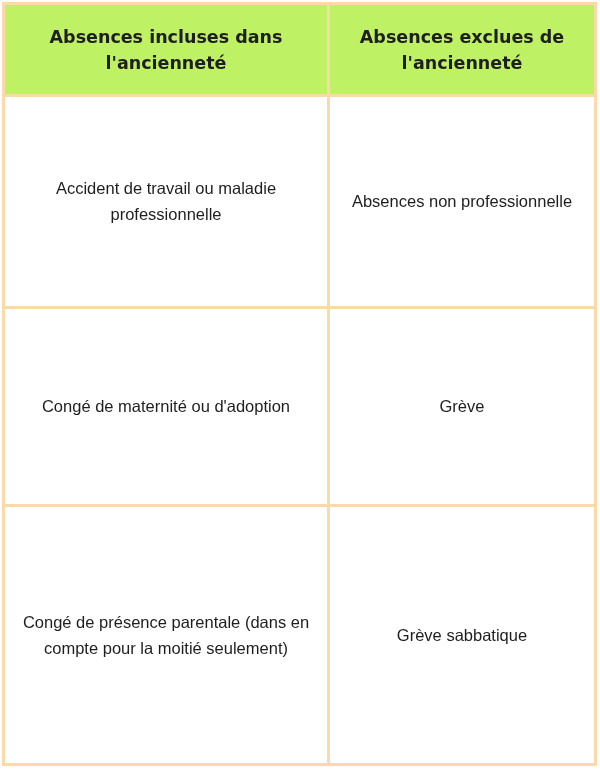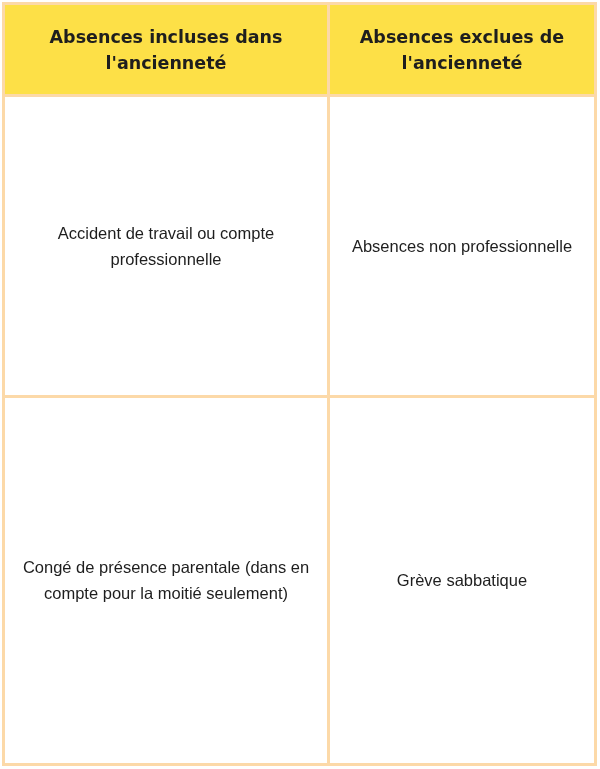--- a/index.html
+++ b/index.html
@@ -8,21 +8,21 @@
       position: absolute; left: 2px; top: 2px; width: 595px; height: 764px;
       border-collapse: collapse; table-layout: fixed;
     }
     .tbl th, .tbl td {
       border: 3px solid #fcd9a8;
       text-align: center; vertical-align: middle;
       padding: 0 14px;
       color: #1e1e1e;
     }
     .tbl th {
-      background: #fde047;
+      background: #bef264;
       font-family: "DejaVu Sans", sans-serif;
       font-weight: bold; font-size: 17.5px; line-height: 26px;
       height: 89px;
     }
     .tbl td {
       background: #ffffff;
       font-family: "Liberation Sans", sans-serif;
       font-size: 16.5px; line-height: 26px;
     }
     .c1 { width: 294px; }
@@ -32,21 +32,25 @@
 
 <table class="tbl">
   <thead>
     <tr>
       <th class="c1">Absences incluses dans l'ancienneté</th>
       <th>Absences exclues de l'ancienneté</th>
     </tr>
   </thead>
   <tbody>
     <tr style="height:94px">
-      <td>Accident de travail ou compte professionnelle</td>
+      <td>Accident de travail ou maladie professionnelle</td>
       <td>Absences non professionnelle</td>
+    </tr>
+    <tr style="height:88px">
+      <td>Congé de maternité ou d'adoption</td>
+      <td>Grève</td>
     </tr>
     <tr style="height:115px">
       <td>Congé de présence parentale (dans en compte pour la moitié seulement)</td>
       <td>Grève sabbatique</td>
     </tr>
   </tbody>
 </table>
 
 </body></html>

